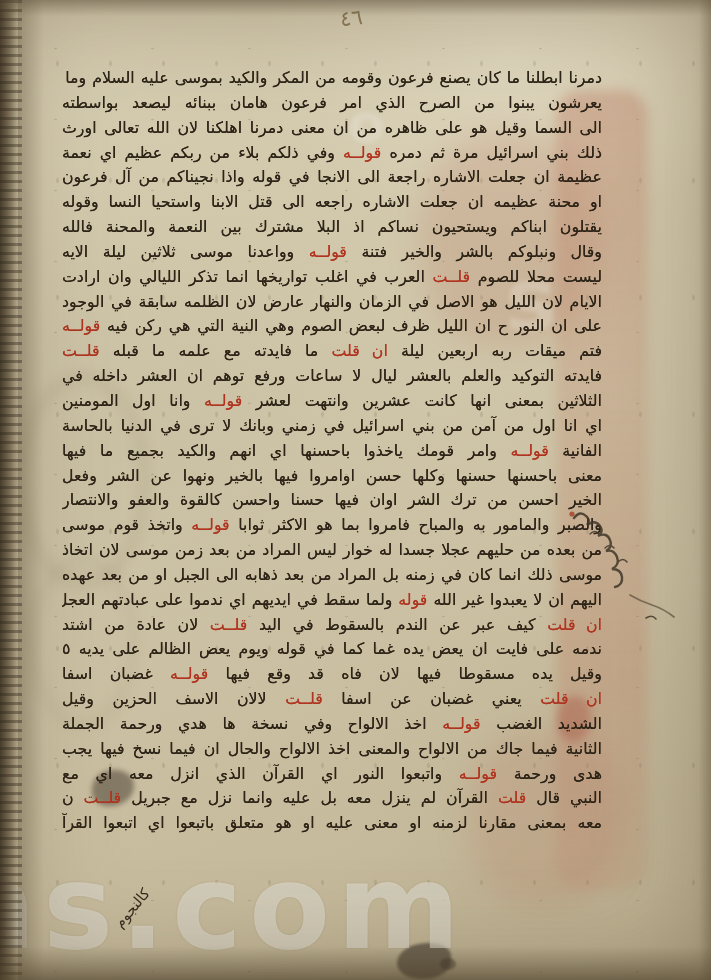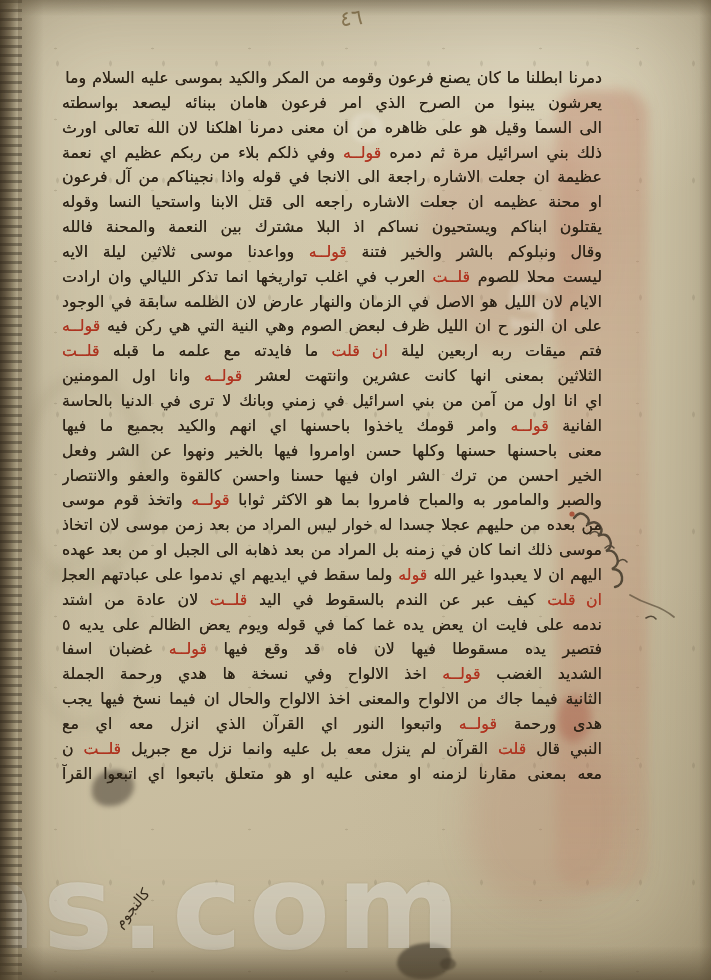--- a/index.html
+++ b/index.html
@@ -133,32 +133,34 @@
         <div class="line"><span>الى السما وقيل هو على ظاهره من ان معنى دمرنا اهلكنا لان الله تعالى اورث</span></div>
         <div class="line"><span>ذلك بني اسرائيل مرة ثم دمره </span><span class="red">قولــه</span><span> وفي ذلكم بلاء من ربكم عظيم اي نعمة</span></div>
         <div class="line"><span>عظيمة ان جعلت الاشاره راجعة الى الانجا في قوله واذا نجيناكم من آل فرعون</span></div>
         <div class="line"><span>او محنة عظيمه ان جعلت الاشاره راجعه الى قتل الابنا واستحيا النسا وقوله</span></div>
         <div class="line"><span>يقتلون ابناكم ويستحيون نساكم اذ البلا مشترك بين النعمة والمحنة فالله</span></div>
         <div class="line"><span>وقال ونبلوكم بالشر والخير فتنة </span><span class="red">قولــه</span><span> وواعدنا موسى ثلاثين ليلة الايه</span></div>
         <div class="line"><span>ليست محلا للصوم </span><span class="red">قلــت</span><span> العرب في اغلب تواريخها انما تذكر الليالي وان ارادت</span></div>
         <div class="line"><span>الايام لان الليل هو الاصل في الزمان والنهار عارض لان الظلمه سابقة في الوجود</span></div>
         <div class="line"><span>على ان النور ح ان الليل ظرف لبعض الصوم وهي النية التي هي ركن فيه </span><span class="red">قولــه</span></div>
         <div class="line"><span>فتم ميقات ربه اربعين ليلة </span><span class="red">ان قلت</span><span> ما فايدته مع علمه ما قبله </span><span class="red">قلــت</span></div>
+        <div class="line"><span>فايدته التوكيد والعلم بالعشر ليال لا ساعات ورفع توهم ان العشر داخله في</span></div>
         <div class="line"><span>الثلاثين بمعنى انها كانت عشرين وانتهت لعشر </span><span class="red">قولــه</span><span> وانا اول المومنين</span></div>
         <div class="line"><span>اي انا اول من آمن من بني اسرائيل في زمني وبانك لا ترى في الدنيا بالحاسة</span></div>
         <div class="line"><span>الفانية </span><span class="red">قولــه</span><span> وامر قومك ياخذوا باحسنها اي انهم والكيد بجميع ما فيها</span></div>
         <div class="line"><span>معنى باحسنها حسنها وكلها حسن اوامروا فيها بالخير ونهوا عن الشر وفعل</span></div>
         <div class="line"><span>الخير احسن من ترك الشر اوان فيها حسنا واحسن كالقوة والعفو والانتصار</span></div>
         <div class="line"><span>والصبر والمامور به والمباح فامروا بما هو الاكثر ثوابا </span><span class="red">قولــه</span><span> واتخذ قوم موسى</span></div>
         <div class="line"><span>من بعده من حليهم عجلا جسدا له خوار ليس المراد من بعد زمن موسى لان اتخاذ</span></div>
         <div class="line"><span>موسى ذلك انما كان في زمنه بل المراد من بعد ذهابه الى الجبل او من بعد عهده</span></div>
         <div class="line"><span>اليهم ان لا يعبدوا غير الله </span><span class="red">قوله</span><span> ولما سقط في ايديهم اي ندموا على عبادتهم العجل</span></div>
         <div class="line"><span class="red">ان قلت</span><span> كيف عبر عن الندم بالسقوط في اليد </span><span class="red">قلــت</span><span> لان عادة من اشتد</span></div>
         <div class="line"><span>ندمه على فايت ان يعض يده غما كما في قوله ويوم يعض الظالم على يديه ٥</span></div>
-        <div class="line"><span>فتصير يده مسقوطا فيها لان فاه قد وقع فيها </span><span class="red">قولــه</span><span> غضبان اسفا</span></div>
+        <div class="line"><span>وقيل يده مسقوطا فيها لان فاه قد وقع فيها </span><span class="red">قولــه</span><span> غضبان اسفا</span></div>
+        <div class="line"><span class="red">ان قلت</span><span> يعني غضبان عن اسفا </span><span class="red">قلــت</span><span> لالان الاسف الحزين وقيل</span></div>
         <div class="line"><span>الشديد الغضب </span><span class="red">قولــه</span><span> اخذ الالواح وفي نسخة ها هدي ورحمة الجملة</span></div>
         <div class="line"><span>الثانية فيما جاك من الالواح والمعنى اخذ الالواح والحال ان فيما نسخ فيها يجب</span></div>
         <div class="line"><span>هدى ورحمة </span><span class="red">قولــه</span><span> واتبعوا النور اي القرآن الذي انزل معه اي مع</span></div>
         <div class="line"><span>النبي قال </span><span class="red">قلت</span><span> القرآن لم ينزل معه بل عليه وانما نزل مع جبريل </span><span class="red">قلــت</span><span> ن</span></div>
         <div class="line"><span>معه بمعنى مقارنا لزمنه او معنى عليه او هو متعلق باتبعوا اي اتبعوا القرآ</span></div>
       </div>
   </div>
 
   <svg class="margin-note-svg" width="150" height="140" viewBox="0 0 150 140">
     <path d="M14 18 q6 -8 12 -2 q5 4 1 9 q8 -6 13 1 q4 6 -2 10 q9 -4 12 4 q3 7 -4 11 q8 -2 11 6 q3 8 -5 12 q9 0 10 8 q1 8 -7 10" fill="none" stroke="#41382a" stroke-width="2.4" stroke-linecap="round"></path>

